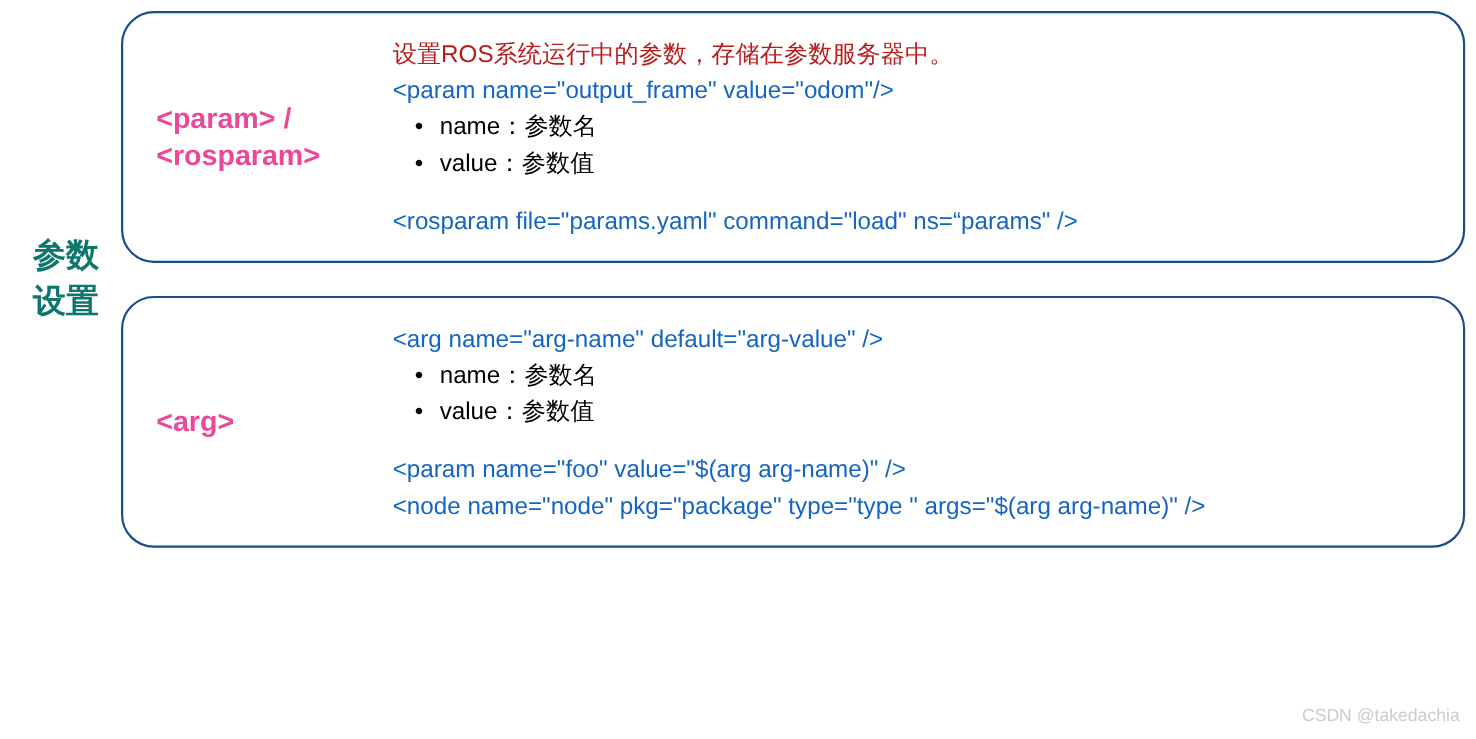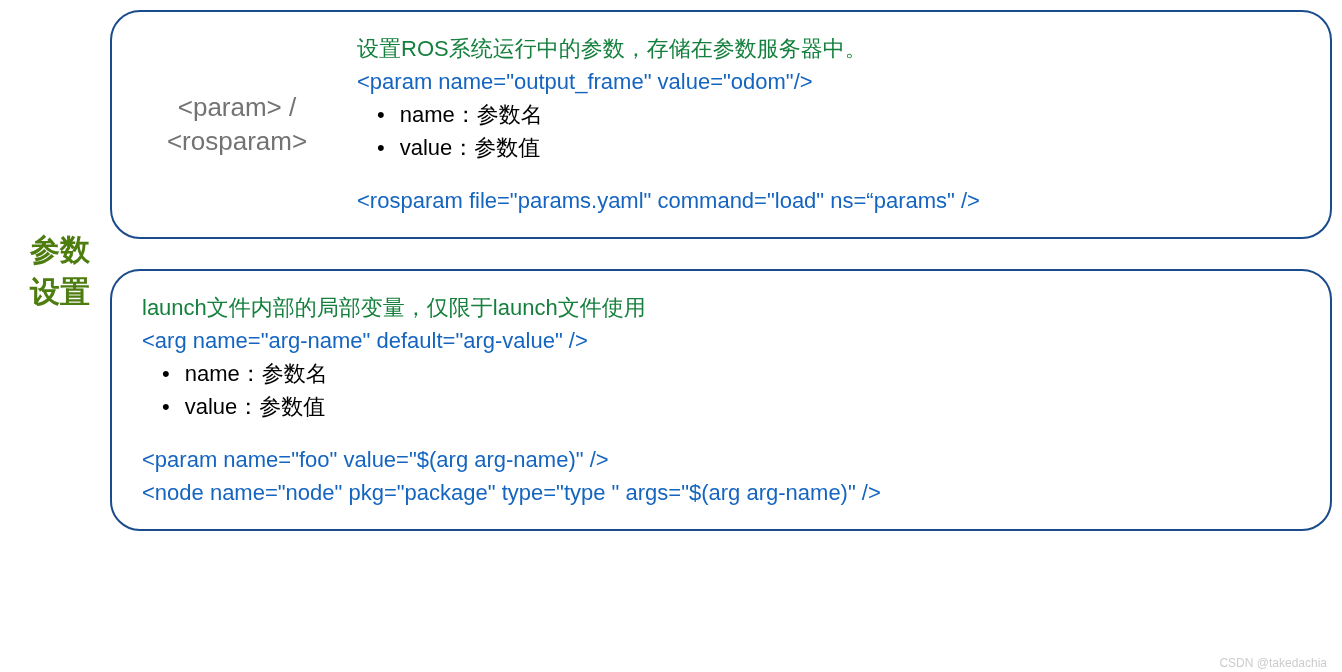--- a/index.html
+++ b/index.html
@@ -16,21 +16,21 @@
       padding: 10px;
     }
     .container {
       display: flex;
       align-items: center;
       gap: 20px;
     }
     .side-label {
       font-size: 30px;
       font-weight: bold;
-      color: #4d7c0f;
+      color: #0f766e;
       width: 80px;
       text-align: right;
       line-height: 1.4;
       padding-left: 20px;
     }
     .boxes {
       flex: 1;
       display: flex;
       flex-direction: column;
       gap: 30px;
@@ -38,55 +38,55 @@
     .box {
       border: 2px solid #1a4b8c;
       border-radius: 30px;
       padding: 20px 30px;
       display: flex;
       align-items: center;
       gap: 25px;
     }
     .tag-label {
       font-size: 26px;
-      font-weight: normal;
-      color: #737373;
+      font-weight: bold;
+      color: #ec4899;
       width: 190px;
       flex-shrink: 0;
       line-height: 1.3;
-      text-align: center;
+      text-align: left;
     }
     .content {
       flex: 1;
       font-size: 22px;
       line-height: 1.5;
       color: #000;
     }
     .desc {
-      color: #15803d;
+      color: #b91c1c;
     }
     .code {
       color: #1565c0;
     }
     .bullet-list {
       list-style: none;
       padding-left: 20px;
     }
     .bullet-list li::before {
       content: "•";
       margin-right: 15px;
     }
     .spacer {
       height: 20px;
     }
     .watermark {
       position: absolute;
-      bottom: 2px;
+      bottom: 12px;
       right: 15px;
-      font-size: 12px;
+      font-size: 16px;
       color: #ccc;
       font-family: Arial, sans-serif;
     }
   </style>
 </head>
 <body>
 
 <div class="container">
   <div class="side-label">参数设置</div>
 
@@ -100,22 +100,22 @@
         <ul class="bullet-list">
           <li>name：参数名</li>
           <li>value：参数值</li>
         </ul>
         <div class="spacer"></div>
         <div class="code">&lt;rosparam file="params.yaml" command="load" ns=“params" /&gt;</div>
       </div>
     </div>
 
     <div class="box">
+      <div class="tag-label">&lt;arg&gt;</div>
       <div class="content">
-        <div class="desc">launch文件内部的局部变量，仅限于launch文件使用</div>
         <div class="code">&lt;arg name="arg-name"  default="arg-value" /&gt;</div>
         <ul class="bullet-list">
           <li>name：参数名</li>
           <li>value：参数值</li>
         </ul>
         <div class="spacer"></div>
         <div class="code">&lt;param name="foo" value="$(arg arg-name)" /&gt;</div>
         <div class="code">&lt;node name="node" pkg="package" type="type " args="$(arg arg-name)" /&gt;</div>
       </div>
     </div>

